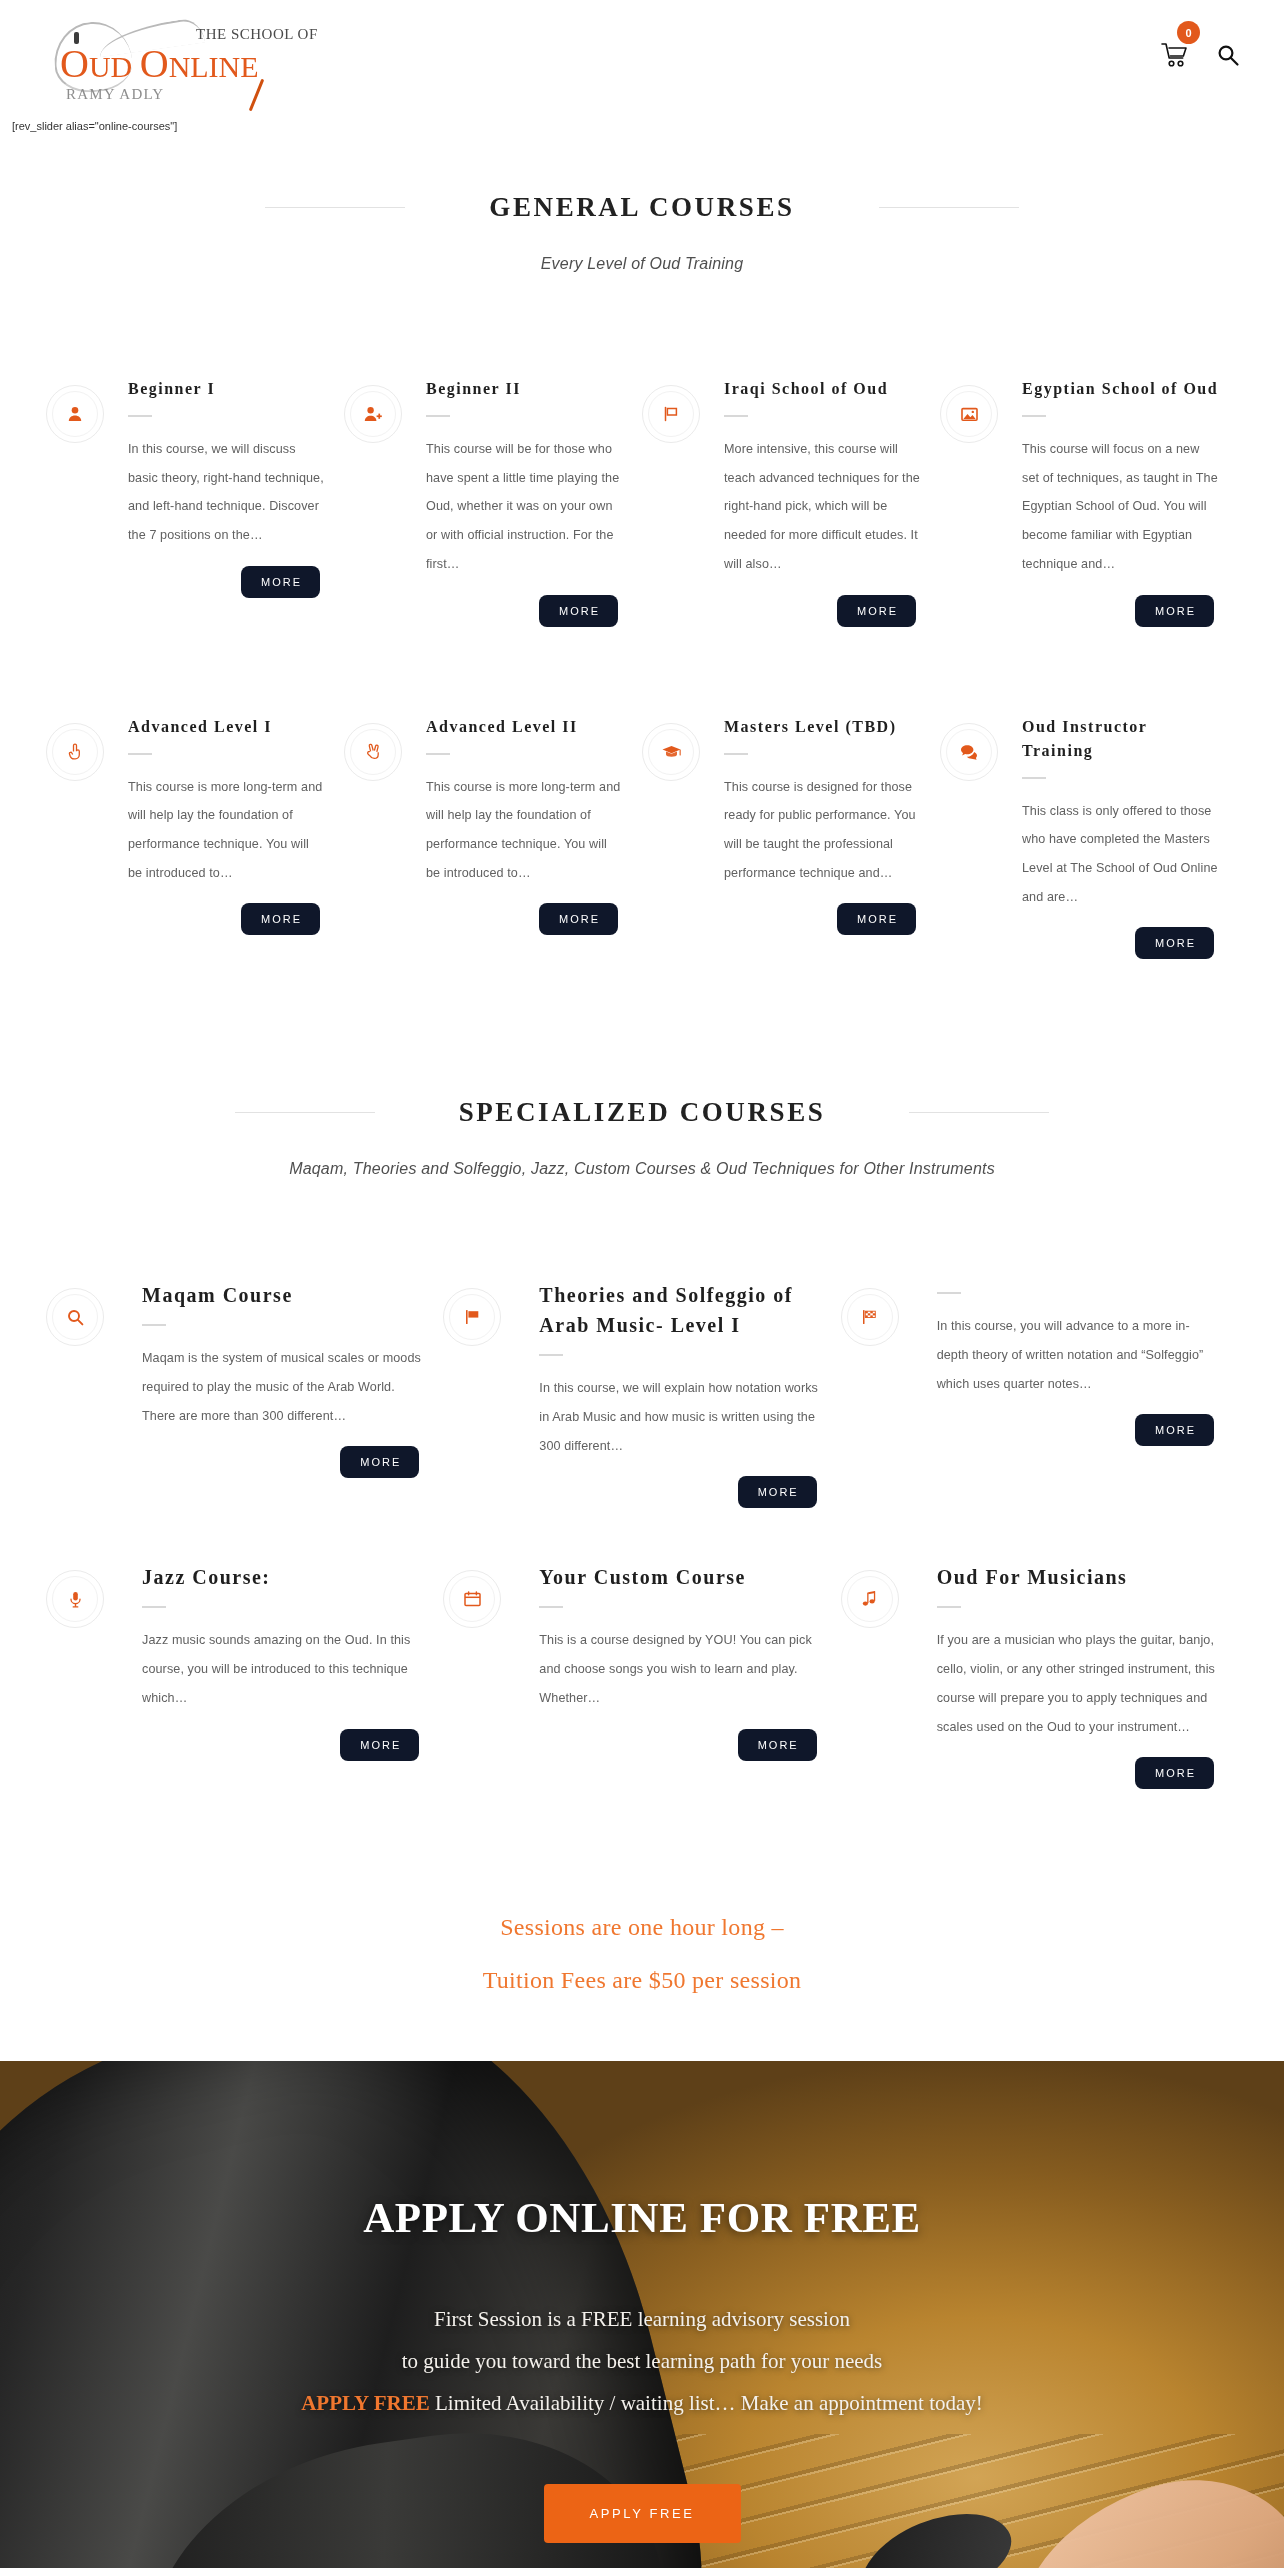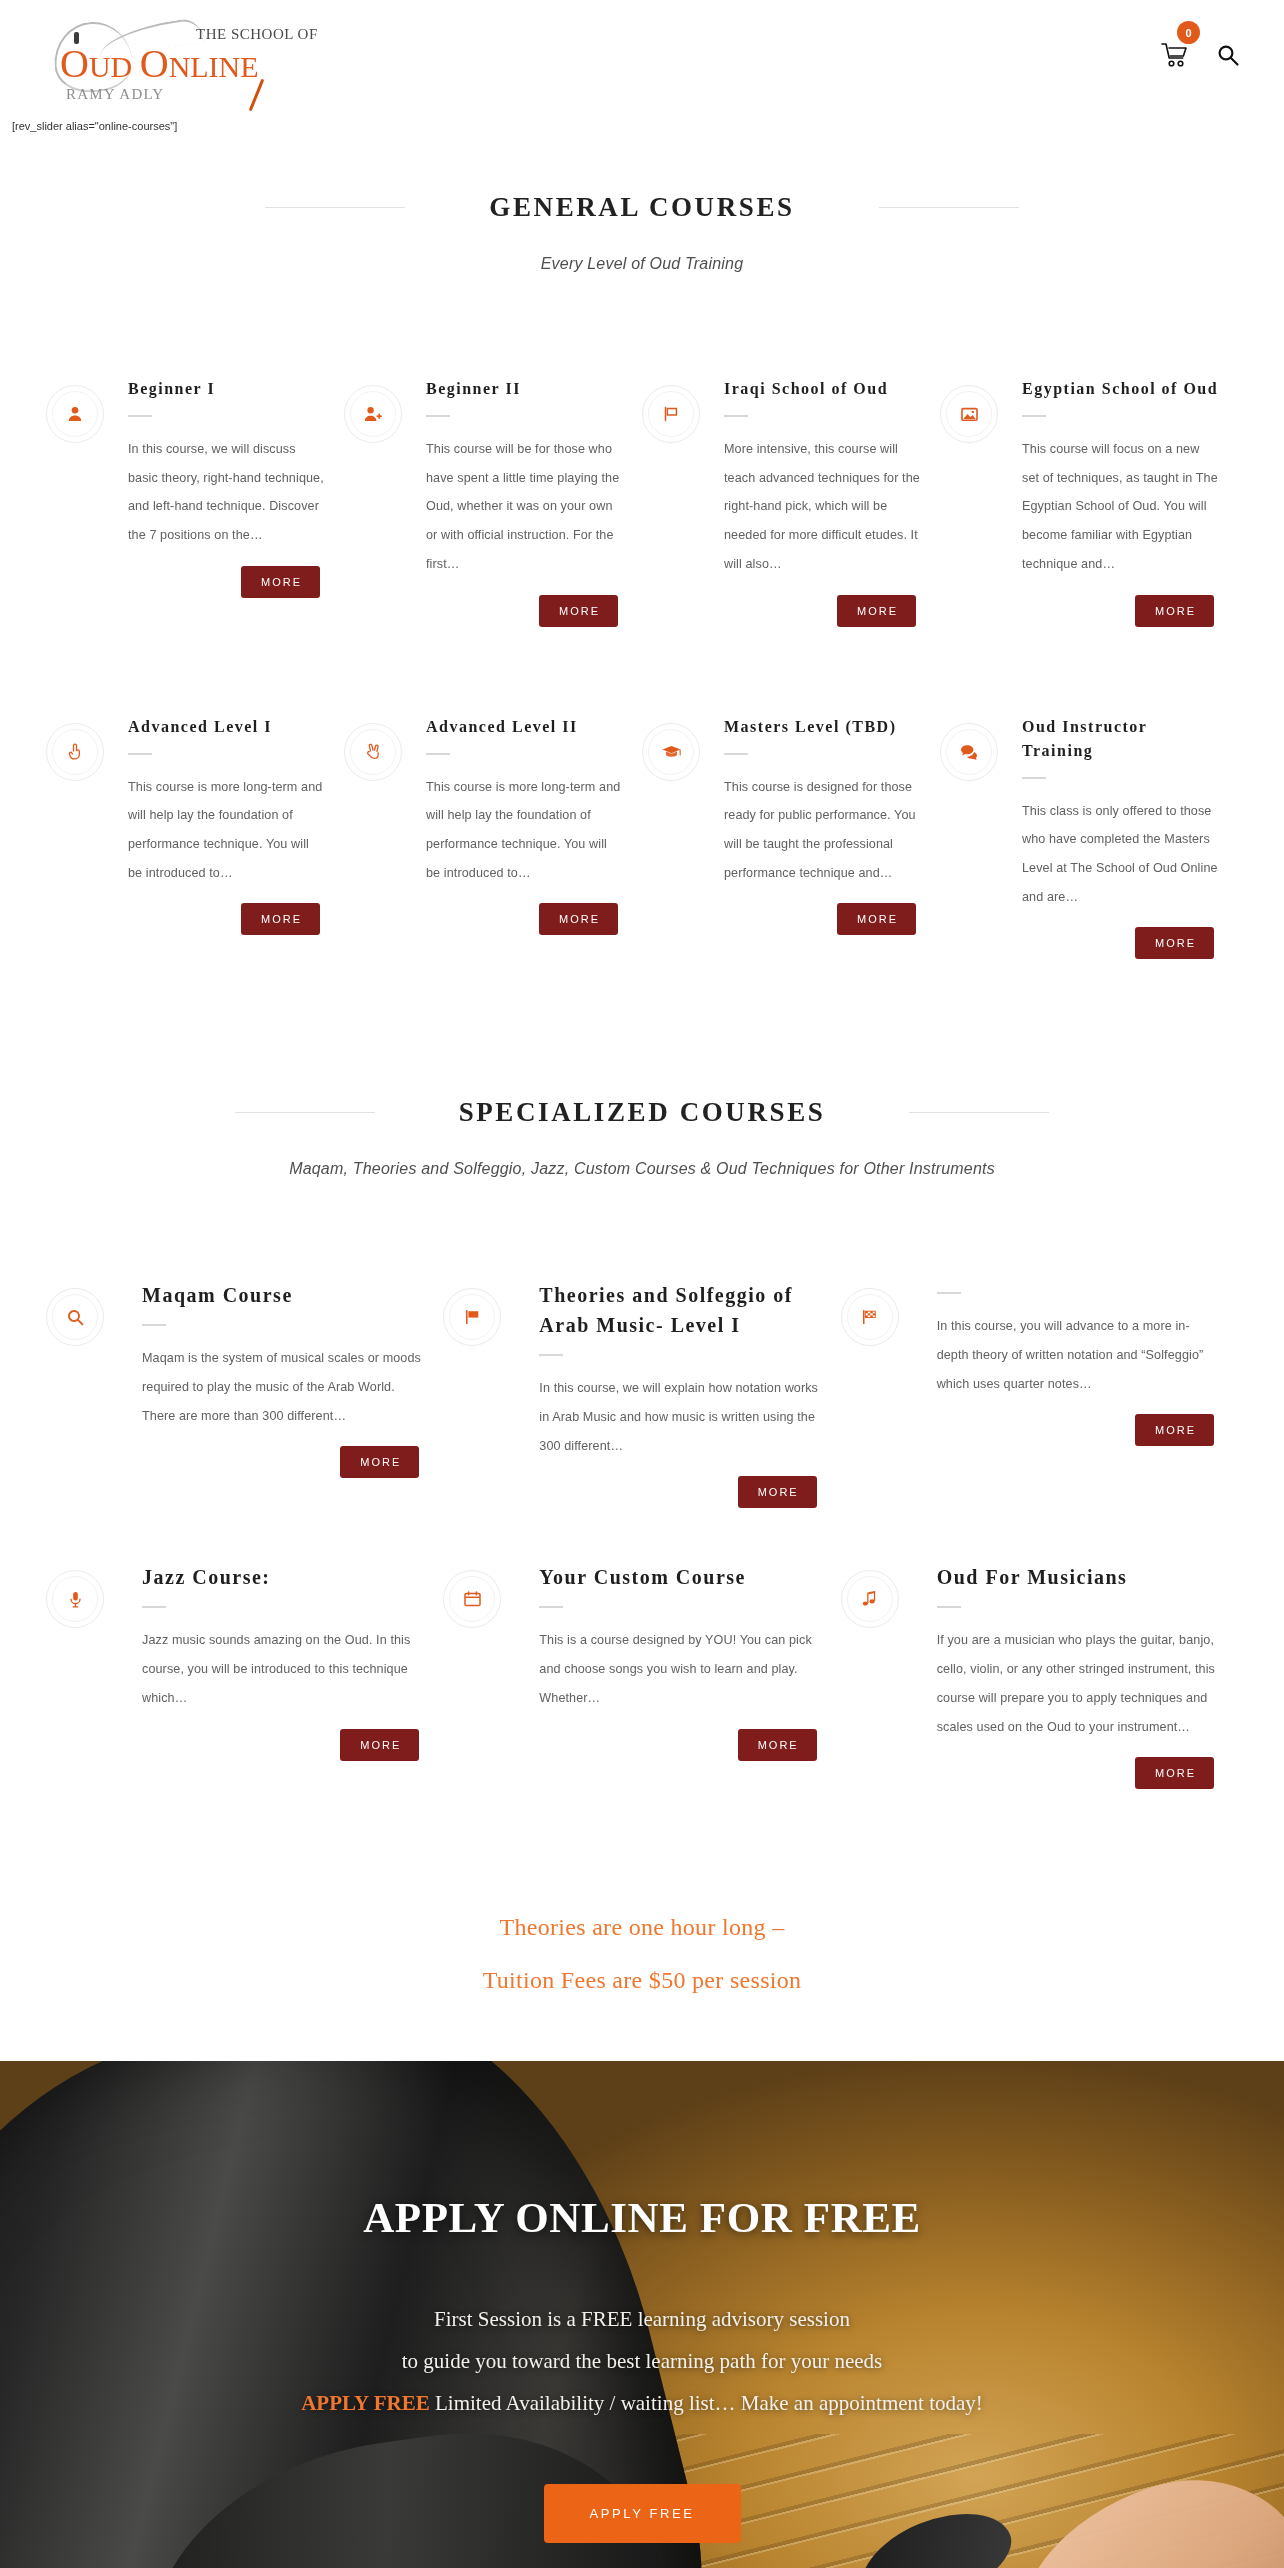--- a/index.html
+++ b/index.html
@@ -239,30 +239,30 @@
   }
   .card-text {
     font-family: "Liberation Sans", sans-serif;
     font-size: 12.6px;
     line-height: 2.28;
     color: #616161;
     letter-spacing: 0.1px;
   }
   .more-row { display: flex; justify-content: flex-end; margin-top: 16px; padding-right: 6px; }
   .more-btn {
-    background: #7f1d1d;
+    background: #0f172a;
     color: #ffffff;
     border: none;
     font-family: "Liberation Sans", sans-serif;
     font-size: 11px;
     font-weight: 400;
     letter-spacing: 2px;
     padding: 11px 18px 10px 20px;
     cursor: pointer;
-    border-radius: 3px;
+    border-radius: 8px;
     line-height: 1;
   }
 
   
   .grid3 .card-icon-col { width: 96px; }
   .grid3 .card-title { font-size: 20px; }
 
   
   .price-note {
     text-align: center;
@@ -720,21 +720,21 @@
         <div class="card-text">If you are a musician who plays the guitar, banjo, cello, violin, or any other stringed instrument, this course will prepare you to apply techniques and scales used on the Oud to your instrument…</div>
         <div class="more-row">
             <button class="more-btn">MORE</button>
           </div>
       </div>
     </div>
   </div>
 </div>
 
 <div class="price-note">
-  <div class="price-line">Theories are one hour long –</div>
+  <div class="price-line">Sessions are one hour long –</div>
   <div class="price-line">Tuition Fees are $50 per session</div>
 </div>
 
 <div class="cta">
   <div class="cta-bg"></div>
   <div class="cta-strings"></div>
   <div class="cta-sleeve"></div>
   <div class="cta-sleeve2"></div>
   <div class="cta-pick"></div>
   <div class="cta-hand"></div>

